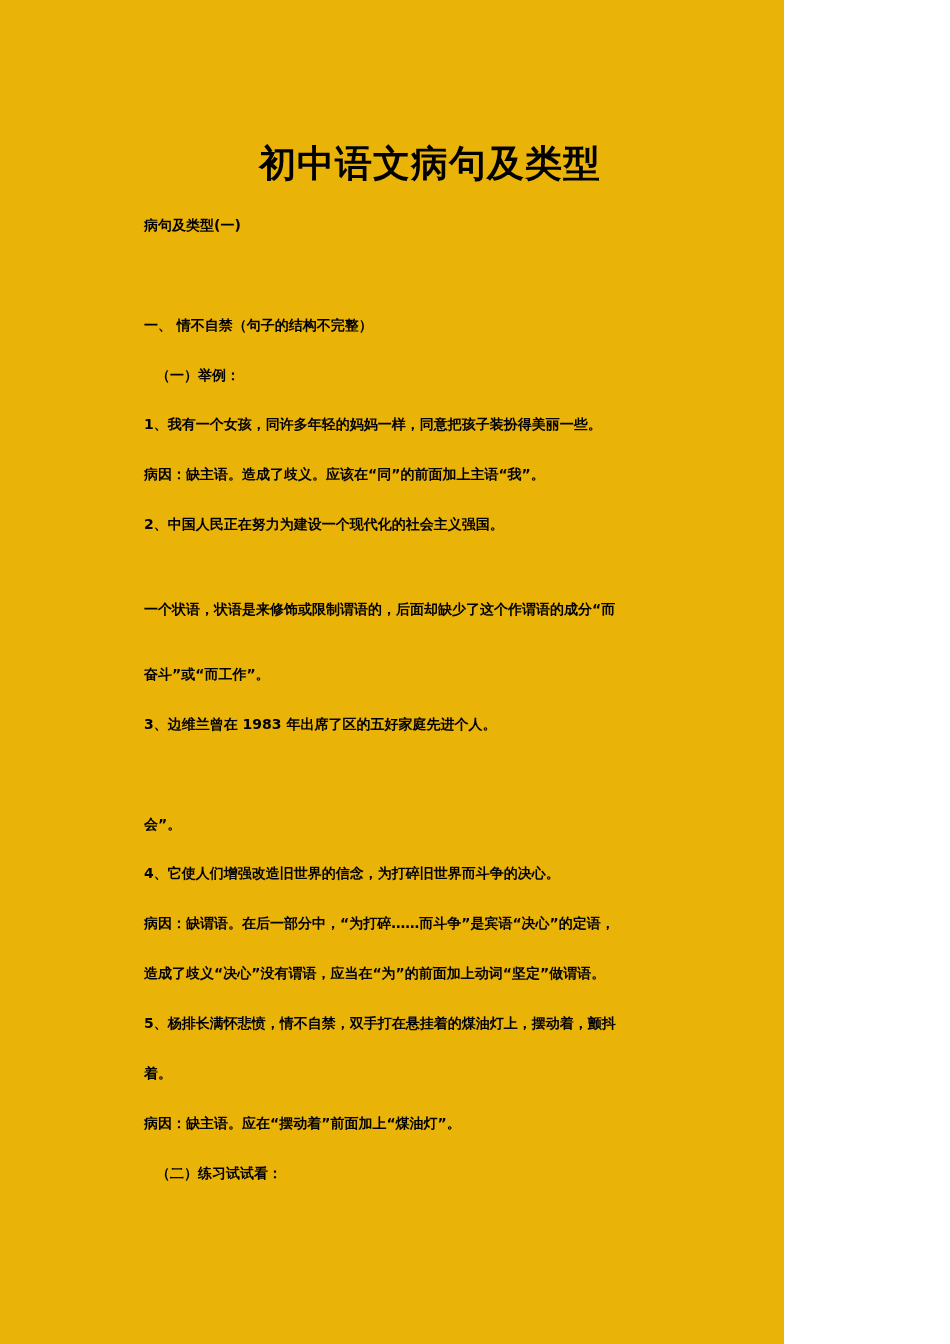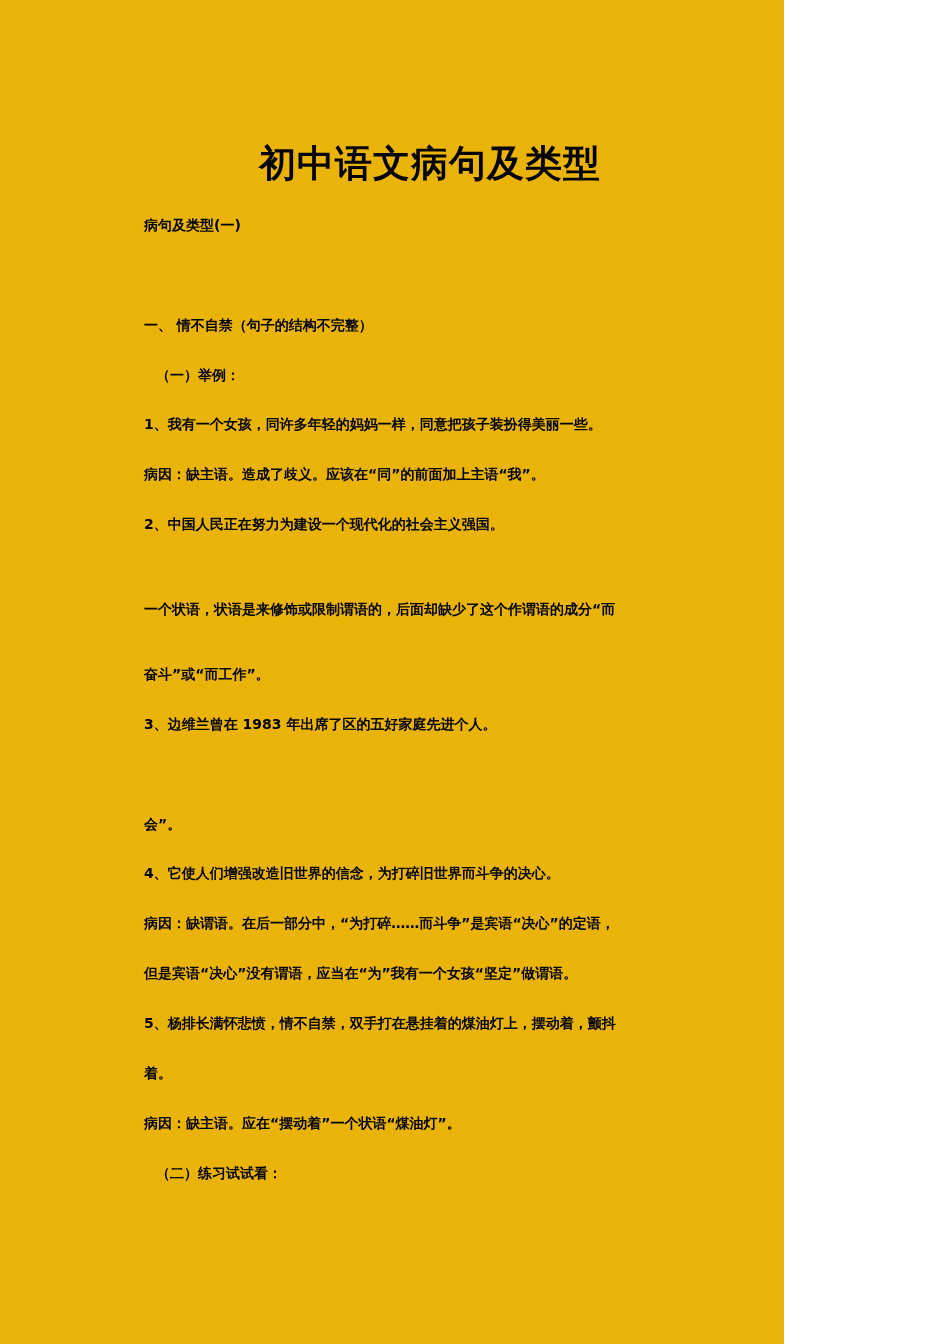--- a/index.html
+++ b/index.html
@@ -63,20 +63,20 @@
 
   <div class="line" style="top:511px;">2、中国人民正在努力为建设一个现代化的社会主义强国。</div>
   <div class="line" style="top:596px;">一个状语，状语是来修饰或限制谓语的，后面却缺少了这个作谓语的成分“而</div>
   <div class="line" style="top:661px;">奋斗”或“而工作”。</div>
 
   <div class="line" style="top:711px;">3、边维兰曾在 1983 年出席了区的五好家庭先进个人。</div>
   <div class="line" style="top:811px;">会”。</div>
 
   <div class="line" style="top:860px;">4、它使人们增强改造旧世界的信念，为打碎旧世界而斗争的决心。</div>
   <div class="line" style="top:910px;">病因：缺谓语。在后一部分中，“为打碎……而斗争”是宾语“决心”的定语，</div>
-  <div class="line" style="top:960px;">但是宾语“决心”没有谓语，应当在“为”我有一个女孩“坚定”做谓语。</div>
+  <div class="line" style="top:960px;">造成了歧义“决心”没有谓语，应当在“为”的前面加上动词“坚定”做谓语。</div>
 
   <div class="line" style="top:1010px;">5、杨排长满怀悲愤，情不自禁，双手打在悬挂着的煤油灯上，摆动着，颤抖</div>
   <div class="line" style="top:1060px;">着。</div>
-  <div class="line" style="top:1110px;">病因：缺主语。应在“摆动着”一个状语“煤油灯”。</div>
+  <div class="line" style="top:1110px;">病因：缺主语。应在“摆动着”前面加上“煤油灯”。</div>
 
   <div class="line indent" style="top:1160px;">（二）练习试试看：</div>
 </div>
 
 </body></html>

